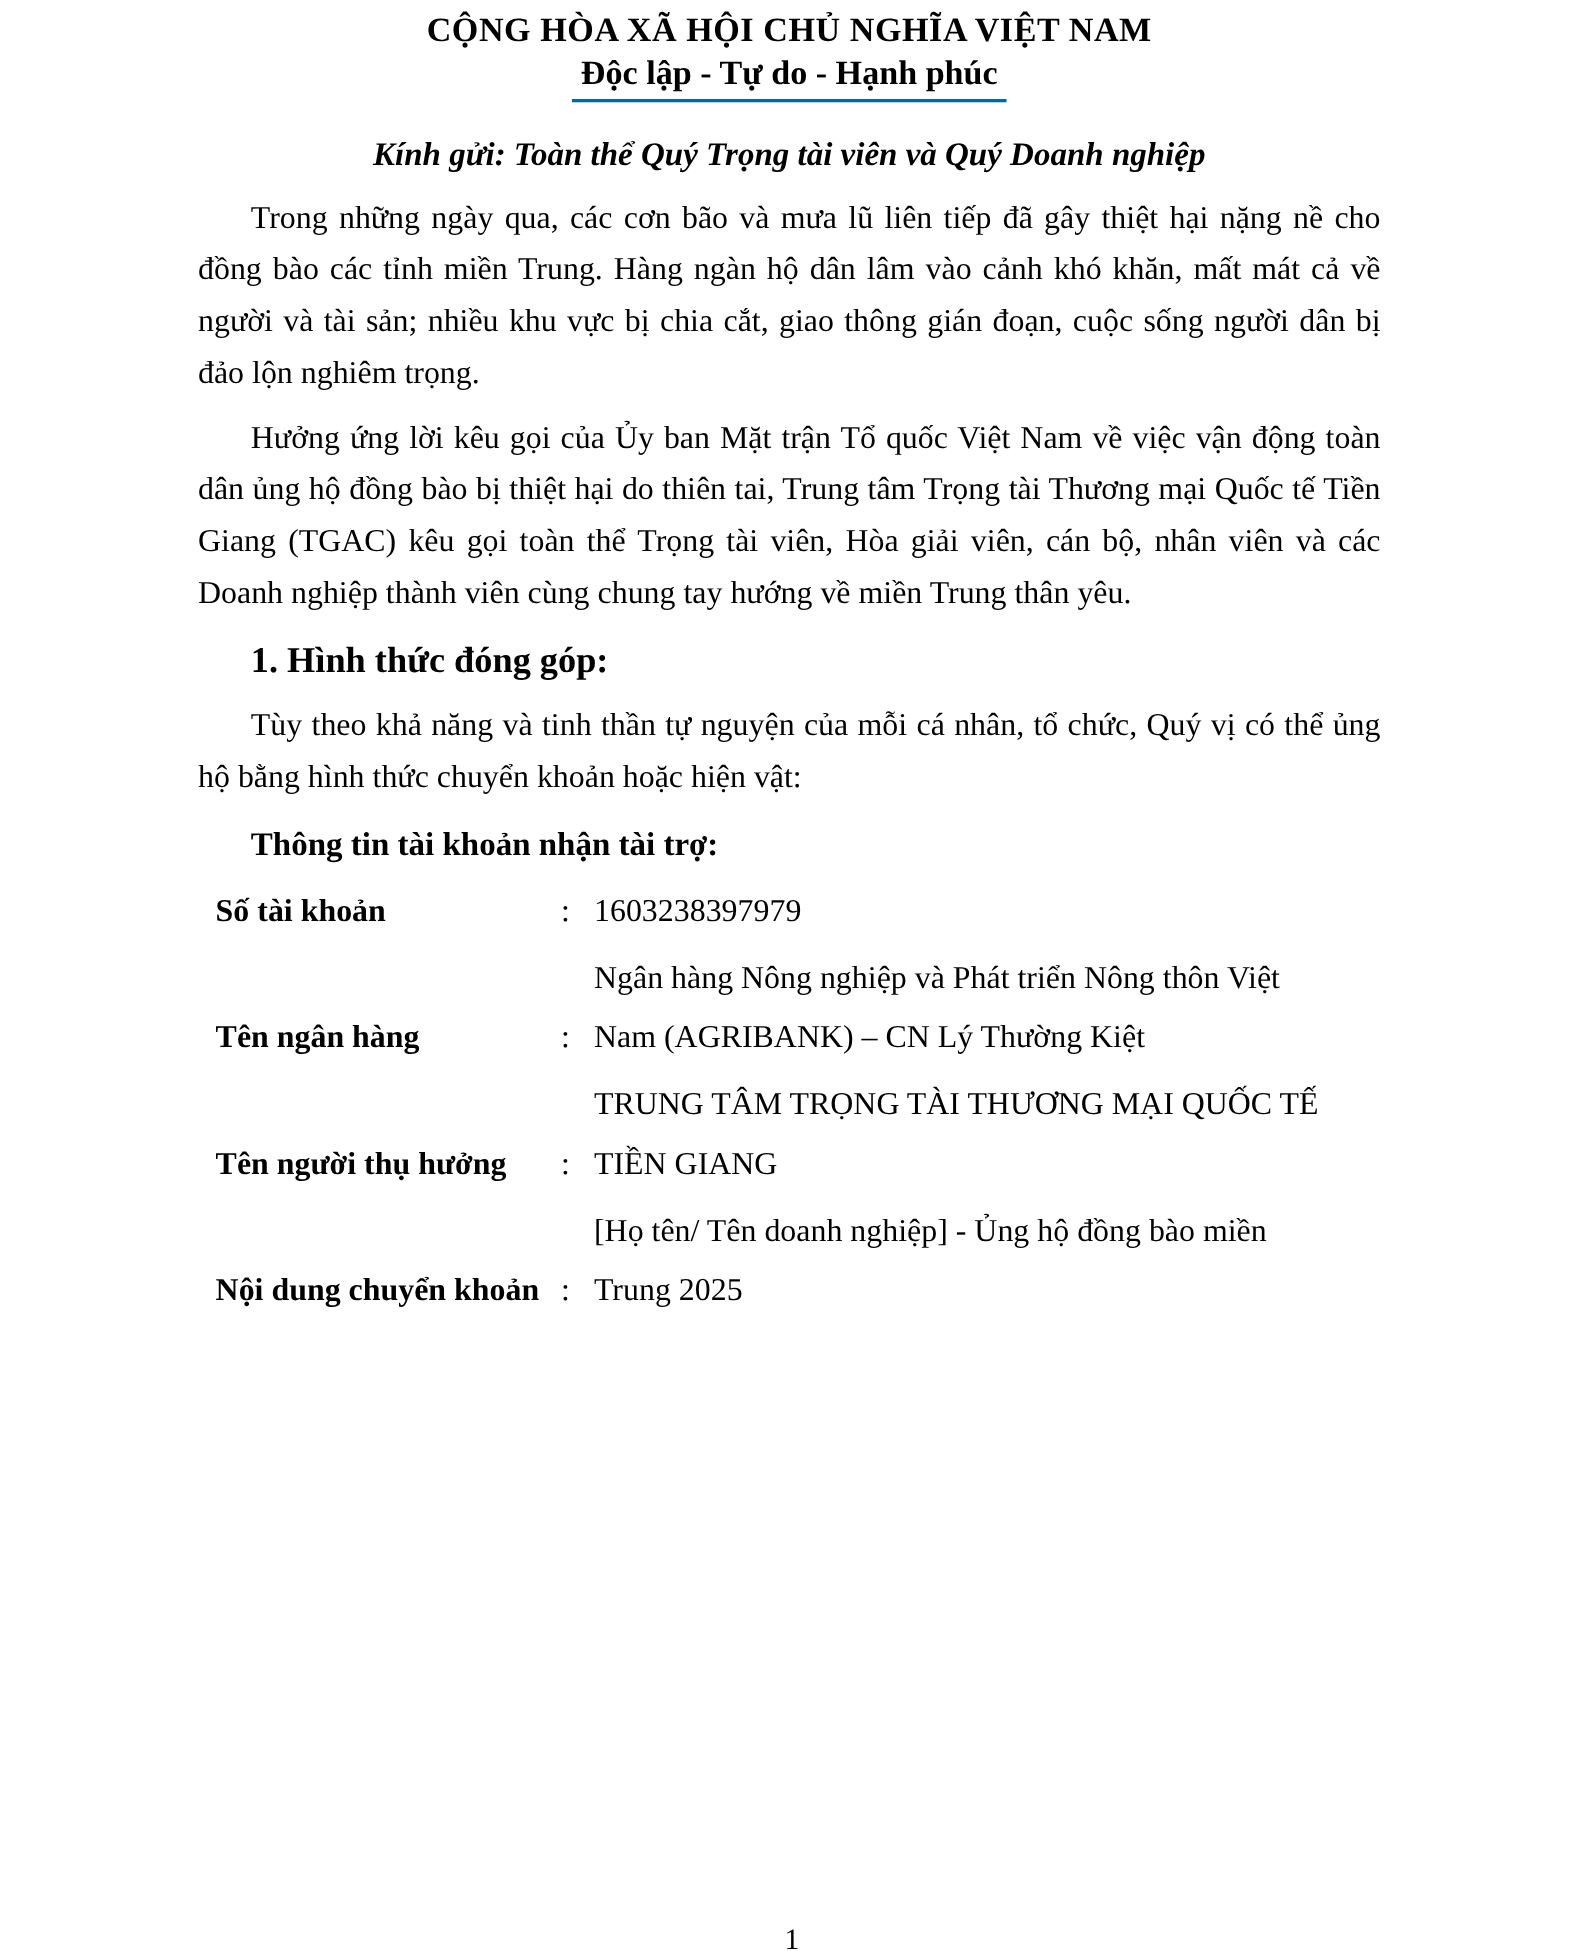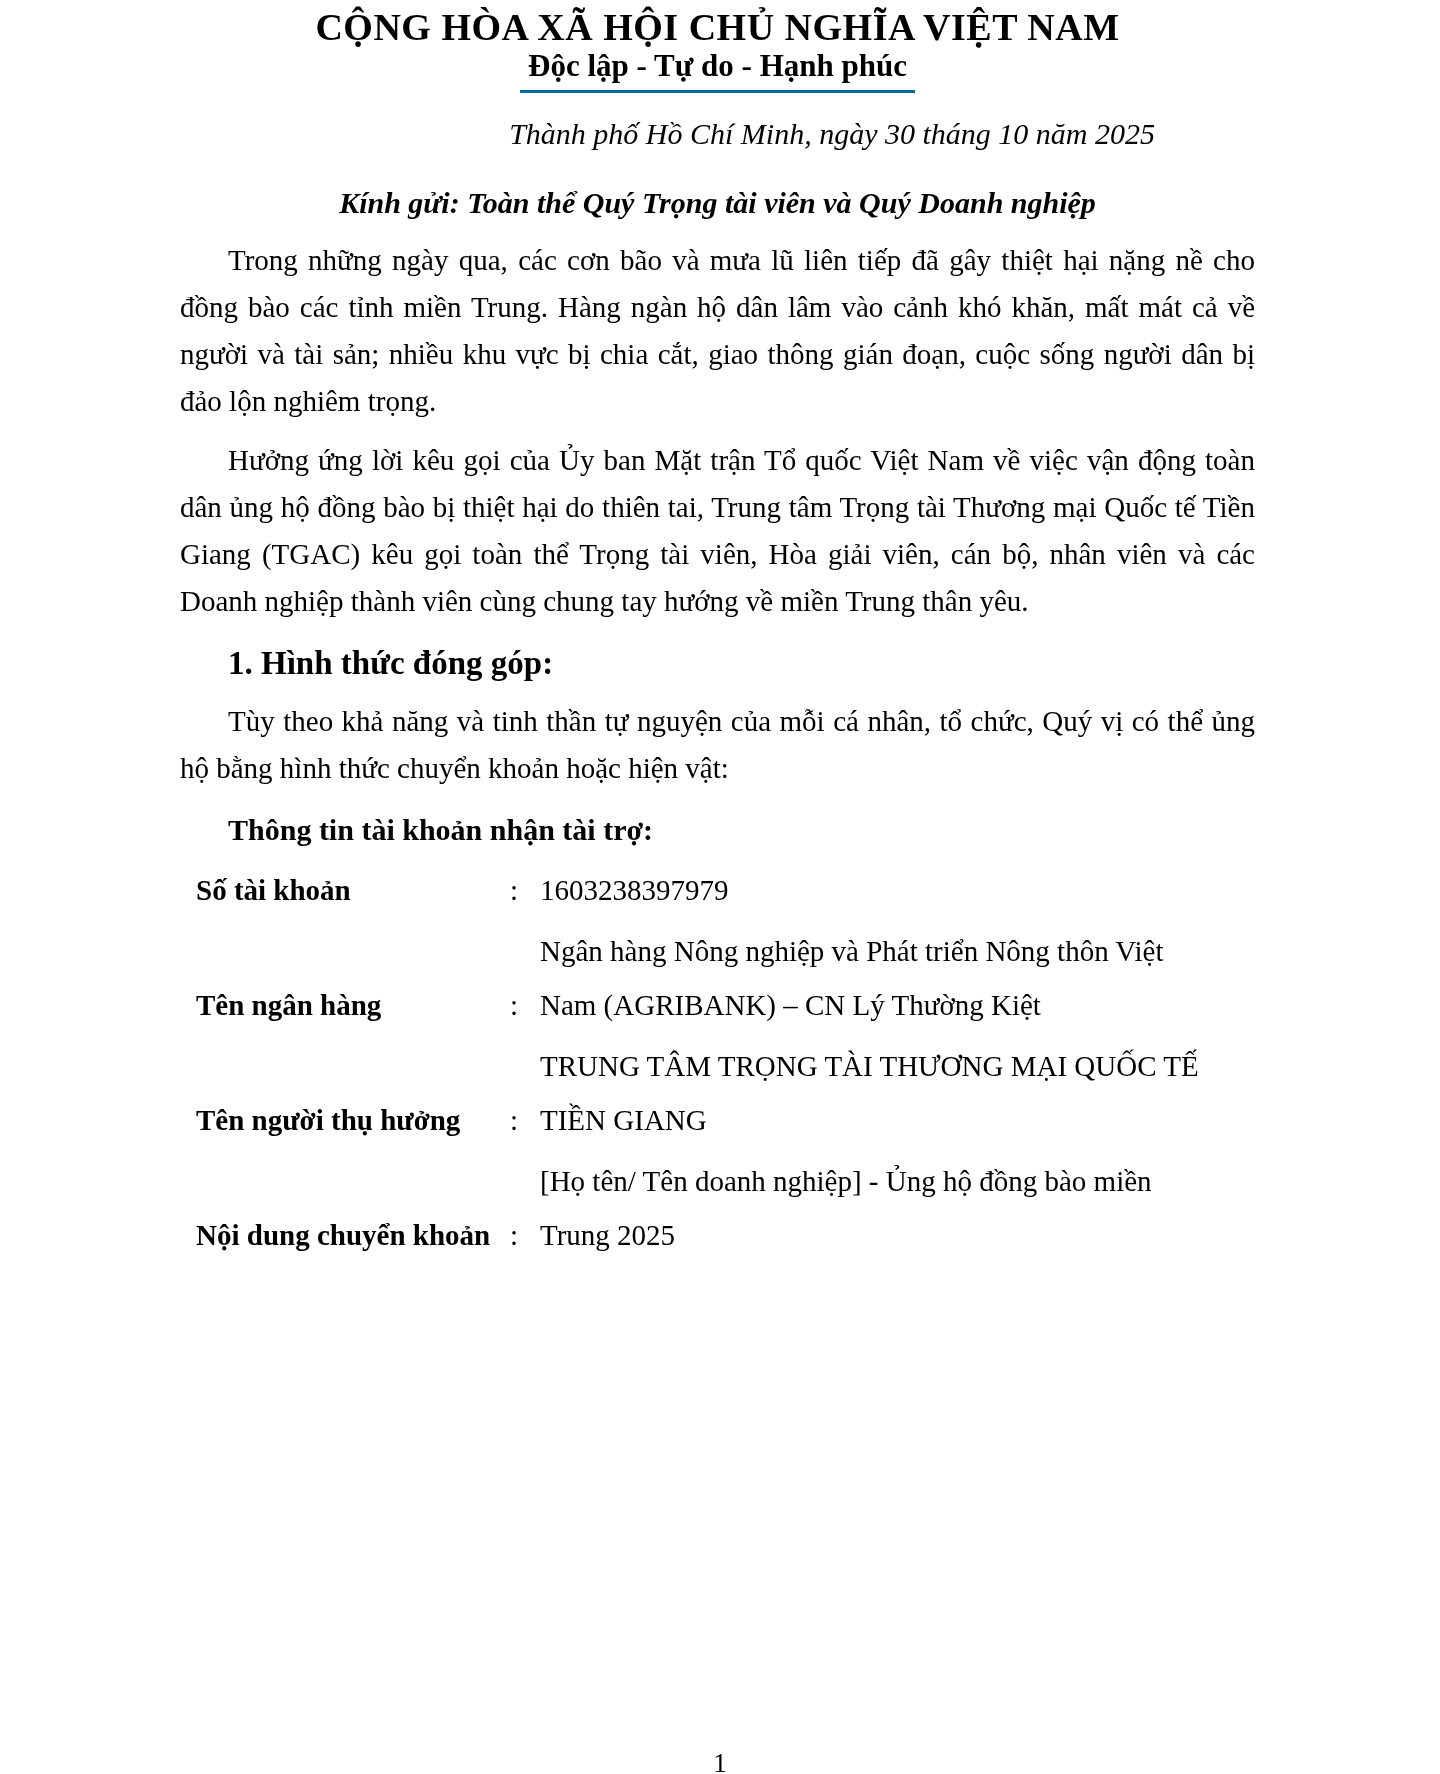--- a/index.html
+++ b/index.html
@@ -20,21 +20,21 @@
     width: 1440px;
     height: 1774px;
     padding: 8px 185px 0 180px;
     position: relative;
   }
   
   .nat-header {
     text-align: center;
   }
   .nat-country {
-    font-size: 38px;
+    font-size: 31px;
     font-weight: bold;
     line-height: 38px;
     letter-spacing: 0.5px;
   }
   .nat-motto-wrap {
     margin-top: 2px;
     line-height: 36px;
   }
   .nat-motto {
     display: inline-block;
@@ -139,21 +139,20 @@
 
 <div class="page">
 
   <div class="nat-header">
     <div class="nat-country">CỘNG HÒA XÃ HỘI CHỦ NGHĨA VIỆT NAM</div>
     <div class="nat-motto-wrap">
       <span class="nat-motto">Độc lập - Tự do - Hạnh phúc</span>
     </div>
   </div>
 
-  <div class="dateline">Thành phố Hồ Chí Minh, ngày 30 tháng 10 năm 2025</div>
 
 
 
   <div class="salutation">Kính gửi: Toàn thể Quý Trọng tài viên và Quý Doanh nghiệp</div>
 
   <p class="para">Trong những ngày qua, các cơn bão và mưa lũ liên tiếp đã gây thiệt hại nặng nề cho đồng bào các tỉnh miền Trung. Hàng ngàn hộ dân lâm vào cảnh khó khăn, mất mát cả về người và tài sản; nhiều khu vực bị chia cắt, giao thông gián đoạn, cuộc sống người dân bị đảo lộn nghiêm trọng.</p>
 
   <p class="para">Hưởng ứng lời kêu gọi của Ủy ban Mặt trận Tổ quốc Việt Nam về việc vận động toàn dân ủng hộ đồng bào bị thiệt hại do thiên tai, Trung tâm Trọng tài Thương mại Quốc tế Tiền Giang (TGAC) kêu gọi toàn thể Trọng tài viên, Hòa giải viên, cán bộ, nhân viên và các Doanh nghiệp thành viên cùng chung tay hướng về miền Trung thân yêu.</p>
 
 

